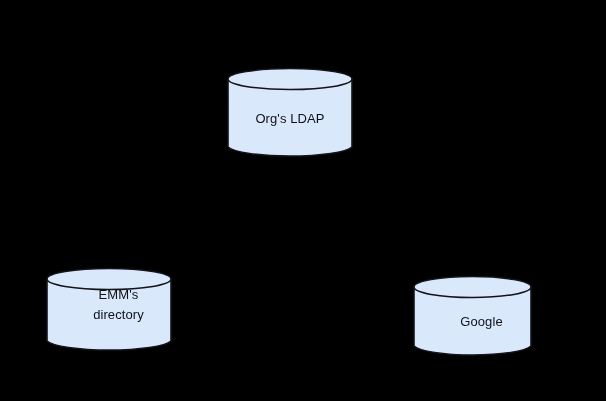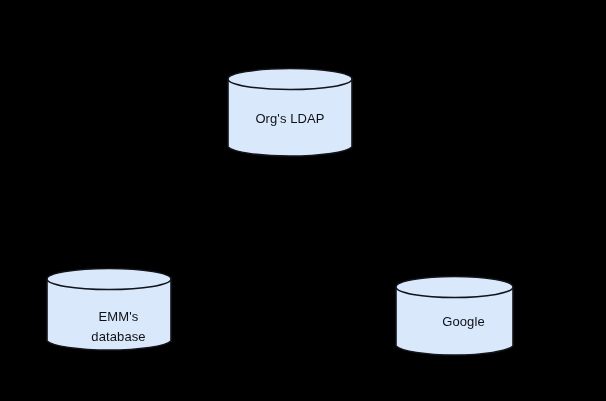--- a/index.html
+++ b/index.html
@@ -62,27 +62,27 @@
     <div class="node-label" style="top:11px; height:79px;">
       <span class="line">Org's LDAP</span>
     </div>
   </div>
 
   <div class="node" style="left:46px; top:268px; width:126px; height:84px;">
     <svg width="126" height="84" viewBox="0 0 126 84">
       <path d="M1,11 L1,73 A63,11 0 0 0 125,73 L125,11 Z" fill="#dae8fc" stroke="#12141a" stroke-width="1.6" stroke-linejoin="round"></path>
       <ellipse cx="63" cy="11" rx="62" ry="10.5" fill="#dae8fc" stroke="#12141a" stroke-width="1.6"></ellipse>
     </svg>
-    <div class="node-label" style="top:22px; height:73px;padding-left:19px;">
+    <div class="node-label" style="top:0; height:73px;padding-left:19px;">
       <span class="line">EMM's</span>
-      <span class="line">database</span>
+      <span class="line">directory</span>
     </div>
   </div>
 
-  <div class="node" style="left:395px; top:276px; width:137px; height:81px;">
+  <div class="node" style="left:413px; top:276px; width:137px; height:81px;">
     <svg width="119" height="81" viewBox="0 0 119 81">
       <path d="M1,11 L1,70 A59.5,11 0 0 0 118,70 L118,11 Z" fill="#dae8fc" stroke="#12141a" stroke-width="1.6" stroke-linejoin="round"></path>
       <ellipse cx="59.5" cy="11" rx="58.5" ry="10.5" fill="#dae8fc" stroke="#12141a" stroke-width="1.6"></ellipse>
     </svg>
     <div class="node-label" style="top:11px; height:70px;">
       <span class="line">Google</span>
     </div>
   </div>
 
 </div>

